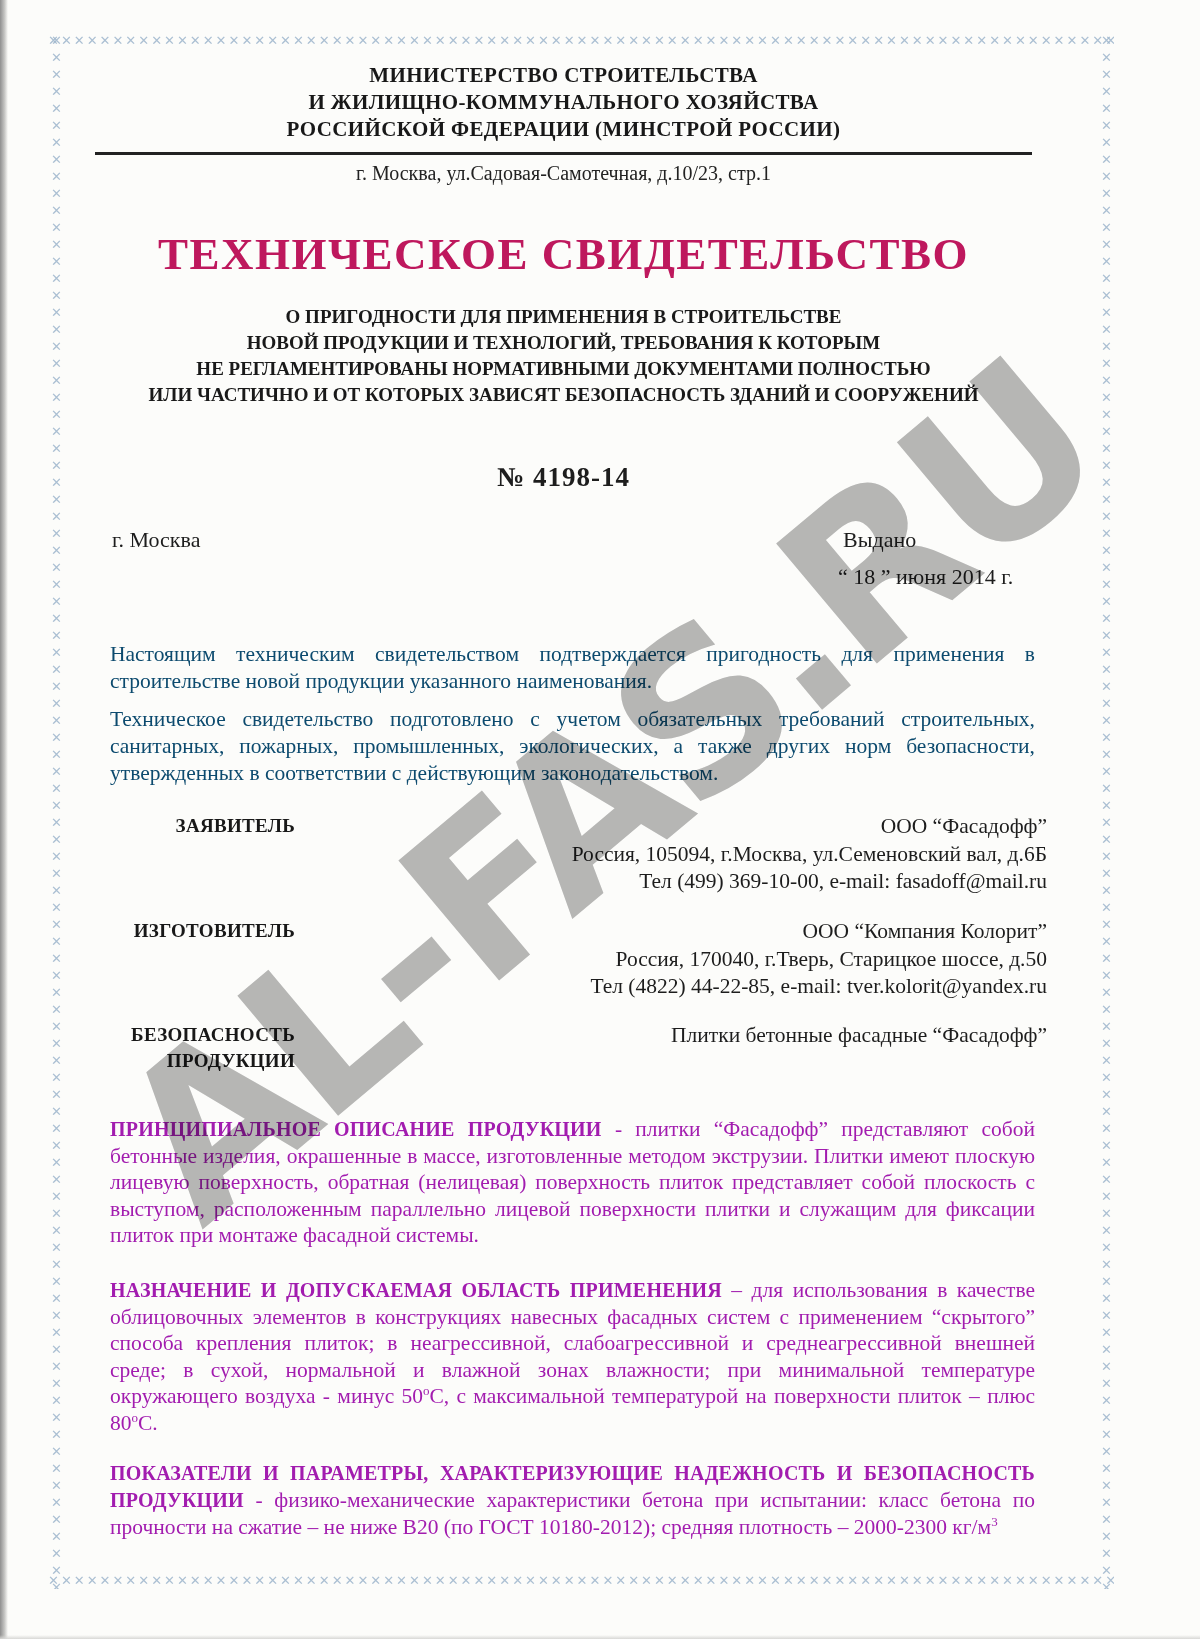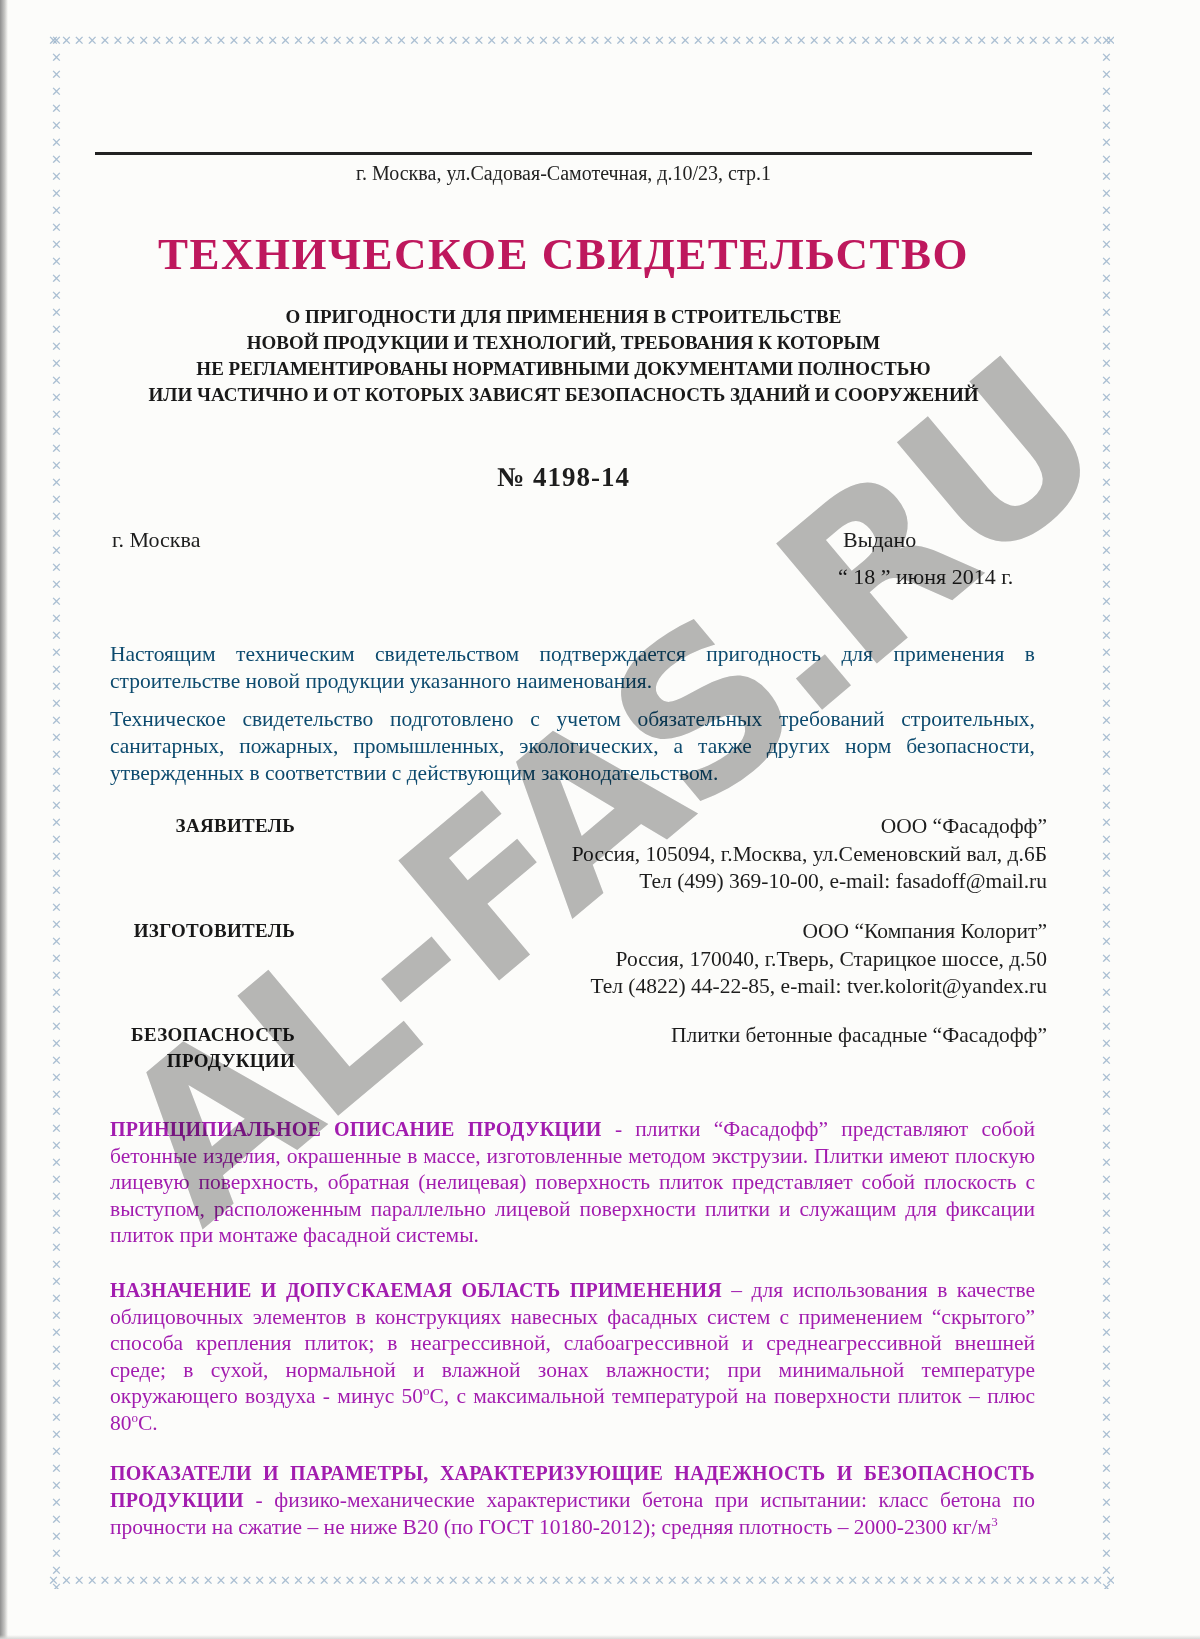--- a/index.html
+++ b/index.html
@@ -84,20 +84,25 @@
   <div class="scan-edge-left"></div>
   <div class="scan-edge-bottom"></div>
 
   <div class="frame">
     <div class="chain top">✕✕✕✕✕✕✕✕✕✕✕✕✕✕✕✕✕✕✕✕✕✕✕✕✕✕✕✕✕✕✕✕✕✕✕✕✕✕✕✕✕✕✕✕✕✕✕✕✕✕✕✕✕✕✕✕✕✕✕✕✕✕✕✕✕✕✕✕✕✕✕✕✕✕✕✕✕✕✕✕✕✕✕✕✕✕✕✕✕✕✕✕</div>
     <div class="chain bottom">✕✕✕✕✕✕✕✕✕✕✕✕✕✕✕✕✕✕✕✕✕✕✕✕✕✕✕✕✕✕✕✕✕✕✕✕✕✕✕✕✕✕✕✕✕✕✕✕✕✕✕✕✕✕✕✕✕✕✕✕✕✕✕✕✕✕✕✕✕✕✕✕✕✕✕✕✕✕✕✕✕✕✕✕✕✕✕✕✕✕✕✕</div>
     <div class="chain left">✕✕✕✕✕✕✕✕✕✕✕✕✕✕✕✕✕✕✕✕✕✕✕✕✕✕✕✕✕✕✕✕✕✕✕✕✕✕✕✕✕✕✕✕✕✕✕✕✕✕✕✕✕✕✕✕✕✕✕✕✕✕✕✕✕✕✕✕✕✕✕✕✕✕✕✕✕✕✕✕✕✕✕✕✕✕✕✕✕✕✕✕✕✕✕✕✕✕✕✕✕✕✕✕✕✕✕✕✕✕✕✕✕✕✕✕✕✕✕✕✕✕✕✕✕✕✕✕✕✕</div>
     <div class="chain right">✕✕✕✕✕✕✕✕✕✕✕✕✕✕✕✕✕✕✕✕✕✕✕✕✕✕✕✕✕✕✕✕✕✕✕✕✕✕✕✕✕✕✕✕✕✕✕✕✕✕✕✕✕✕✕✕✕✕✕✕✕✕✕✕✕✕✕✕✕✕✕✕✕✕✕✕✕✕✕✕✕✕✕✕✕✕✕✕✕✕✕✕✕✕✕✕✕✕✕✕✕✕✕✕✕✕✕✕✕✕✕✕✕✕✕✕✕✕✕✕✕✕✕✕✕✕✕✕✕✕</div>
   </div>
 
+  <div class="abs centered ministry">
+    <div>МИНИСТЕРСТВО СТРОИТЕЛЬСТВА</div>
+    <div>И ЖИЛИЩНО-КОММУНАЛЬНОГО ХОЗЯЙСТВА</div>
+    <div>РОССИЙСКОЙ ФЕДЕРАЦИИ (МИНСТРОЙ РОССИИ)</div>
+  </div>
   <div class="abs rule"></div>
   <div class="abs centered address">г. Москва,  ул.Садовая-Самотечная,  д.10/23, стр.1</div>
 
   <div class="abs centered doc-title">ТЕХНИЧЕСКОЕ СВИДЕТЕЛЬСТВО</div>
   <div class="abs centered doc-subtitle">
     <div>О ПРИГОДНОСТИ ДЛЯ ПРИМЕНЕНИЯ  В СТРОИТЕЛЬСТВЕ</div>
     <div>НОВОЙ ПРОДУКЦИИ  И ТЕХНОЛОГИЙ, ТРЕБОВАНИЯ К КОТОРЫМ</div>
     <div>НЕ РЕГЛАМЕНТИРОВАНЫ НОРМАТИВНЫМИ ДОКУМЕНТАМИ ПОЛНОСТЬЮ</div>
     <div>ИЛИ ЧАСТИЧНО И ОТ КОТОРЫХ ЗАВИСЯТ БЕЗОПАСНОСТЬ ЗДАНИЙ И СООРУЖЕНИЙ</div>
   </div>

